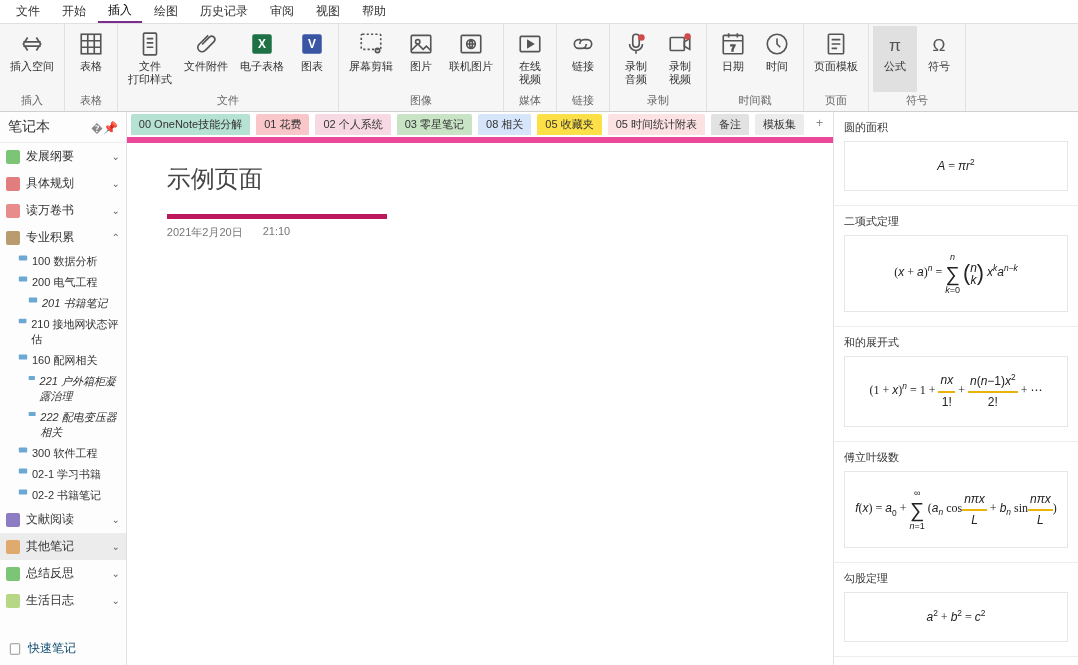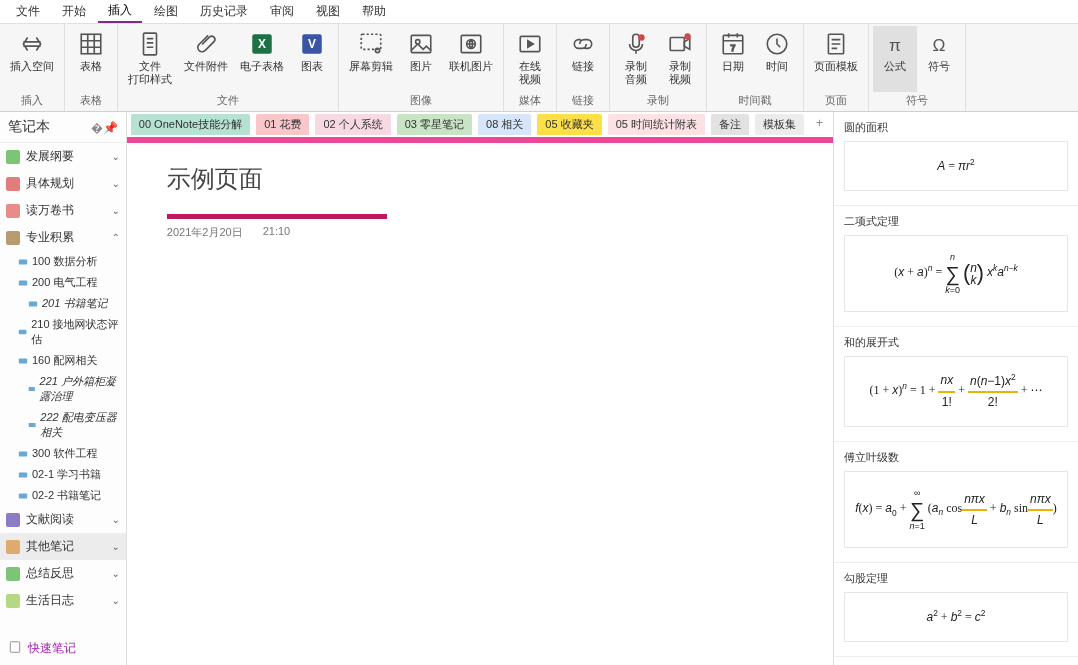--- a/index.html
+++ b/index.html
@@ -17,24 +17,24 @@
 .ritem .tx { line-height: 1.2; white-space: pre-line; }
 .main { display: flex; height: calc(665px - 24px - 88px); }
 .sidebar { width: 150px; border-right: 1px solid #e0e0e0; display: flex; flex-direction: column; background: #fdfdfd; }
 .sbhdr { display: flex; align-items: center; justify-content: space-between; padding: 6px 8px; font-size: 14px; border-bottom: 1px solid #eee; }
 .pin { color: #888; font-size: 12px; }
 .nb { display: flex; align-items: center; padding: 5px 6px; cursor: pointer; font-size: 12px; }
 .nb .sw { width: 14px; height: 14px; margin-right: 6px; border-radius: 2px; }
 .nb .nm { flex: 1; }
 .nb .chev { color: #666; font-size: 10px; }
 .nb.sel { background: #ececec; }
-.pg { display: flex; align-items: center; padding: 3px 4px 3px 18px; font-size: 11px; color: #333; cursor: pointer; }
+.pg { display: flex; align-items: flex-start; padding: 3px 4px 3px 18px; font-size: 11px; color: #333; cursor: pointer; }
 .pg .dot { width: 10px; height: 8px; margin-right: 4px; }
 .pg.ind2 { padding-left: 28px; font-style: italic; }
-.qk { margin-top: auto; padding: 8px; display: flex; align-items: flex-start; color: #a21caf; font-size: 12px; }
+.qk { margin-top: auto; padding: 8px; display: flex; align-items: center; color: #0c4a6e; font-size: 12px; }
 .content { flex: 1; display: flex; flex-direction: column; }
 .tabs { display: flex; padding: 2px 4px; border-bottom: 6px solid #ec4899; align-items: flex-start; gap: 6px; }
 .tab { padding: 3px 8px; font-size: 11px; border-radius: 2px 2px 0 0; cursor: pointer; white-space: nowrap; }
 .tab.c0 { background: #b6e2d3; } .tab.c1 { background: #f9c6c9; } .tab.c2 { background: #f7d9e3; }
 .tab.c3 { background: #c8e4c5; } .tab.c4 { background: #d6e5fa; } .tab.c5 { background: #fde047; }
 .tab.c6 { background: #fde2e4; } .tab.c7 { background: #e2e2e2; } .tab.c8 { background: #ececec; }
 .addtab { padding: 2px 6px; color: #888; cursor: pointer; }
 .pagebody { padding: 20px 40px; flex: 1; }
 .pagetitle { font-size: 24px; color: #444; border-bottom: 5px solid #be185d; display: inline-block; min-width: 220px; padding-bottom: 19px; }
 .pagedate { margin-top: 6px; font-size: 11px; color: #777; display: flex; gap: 20px; }

